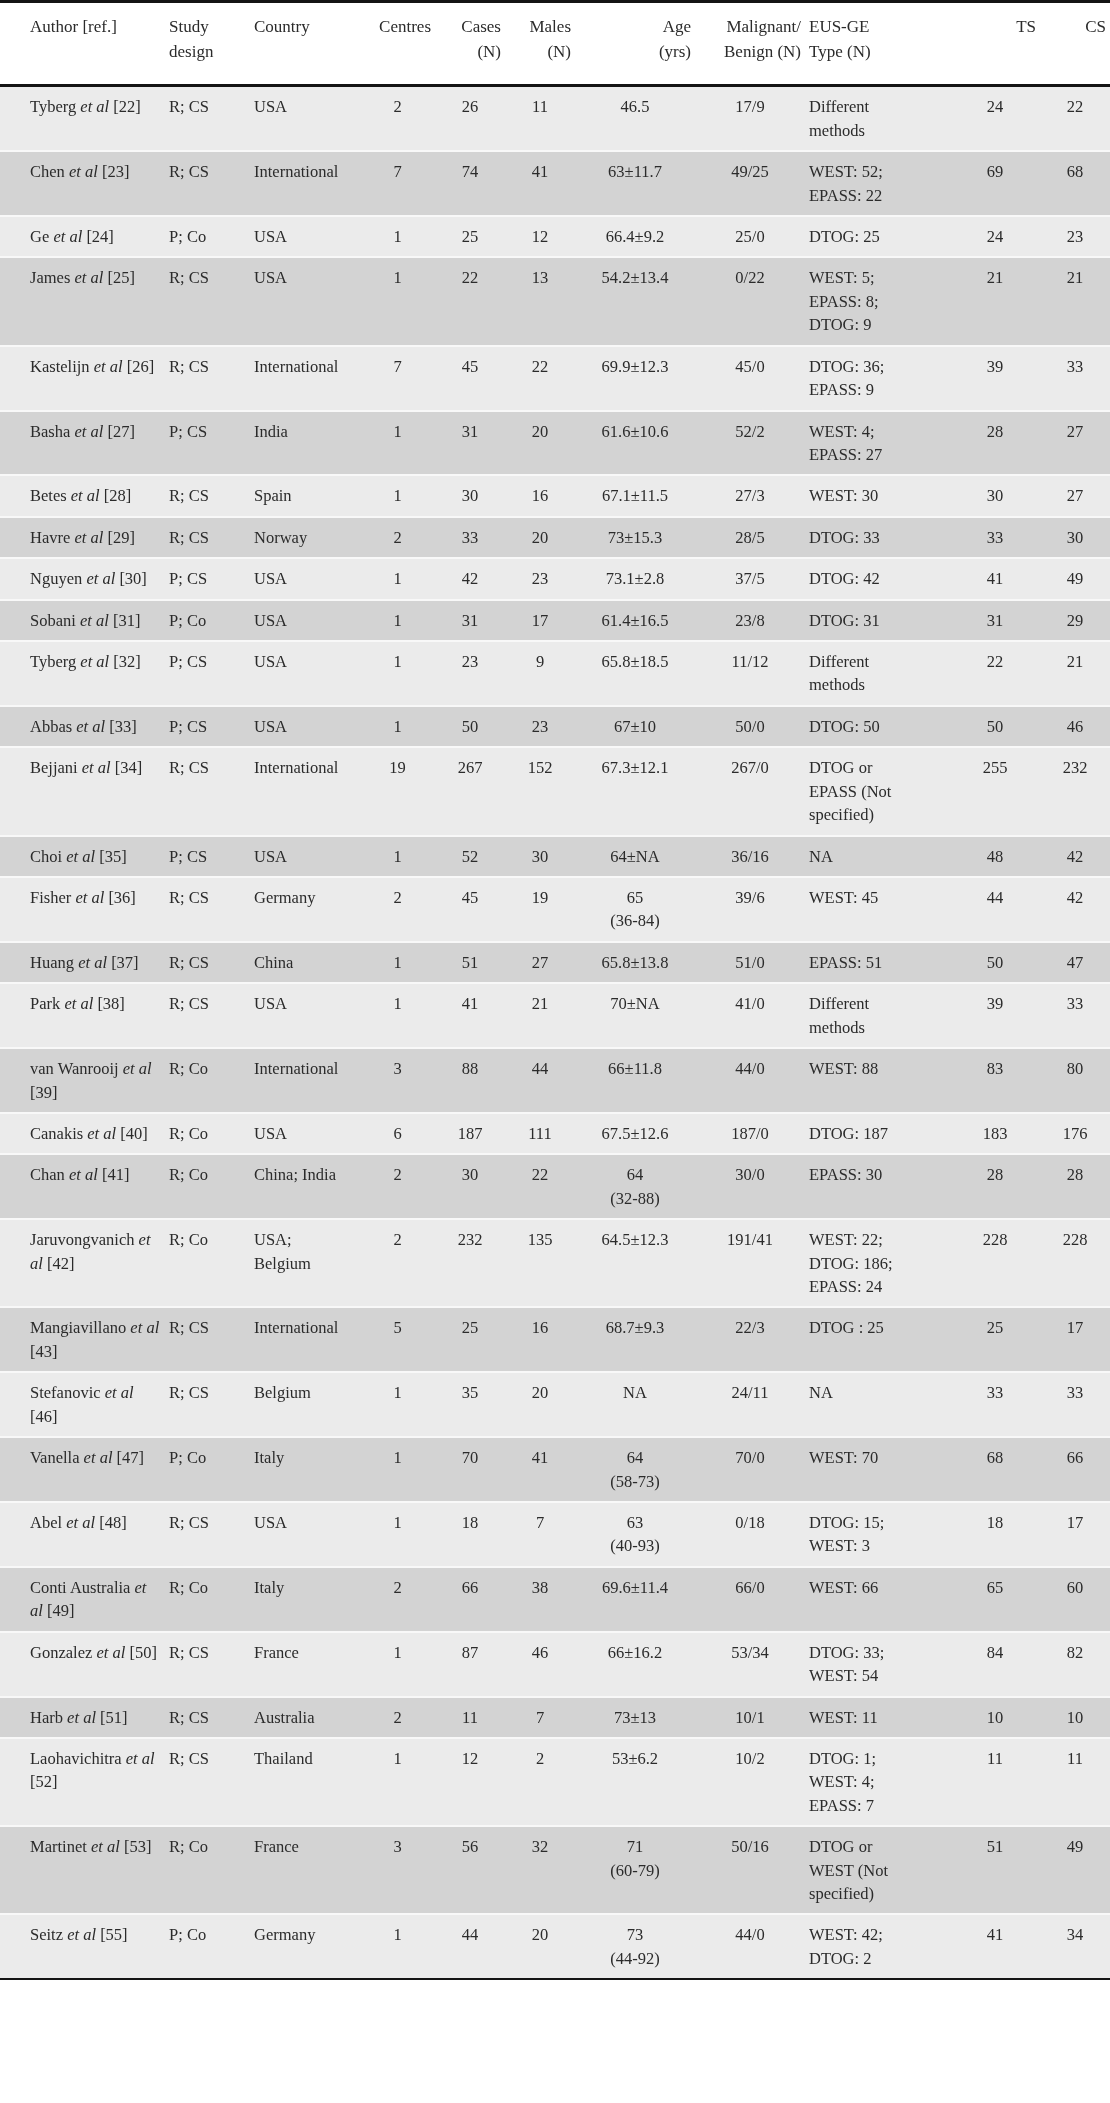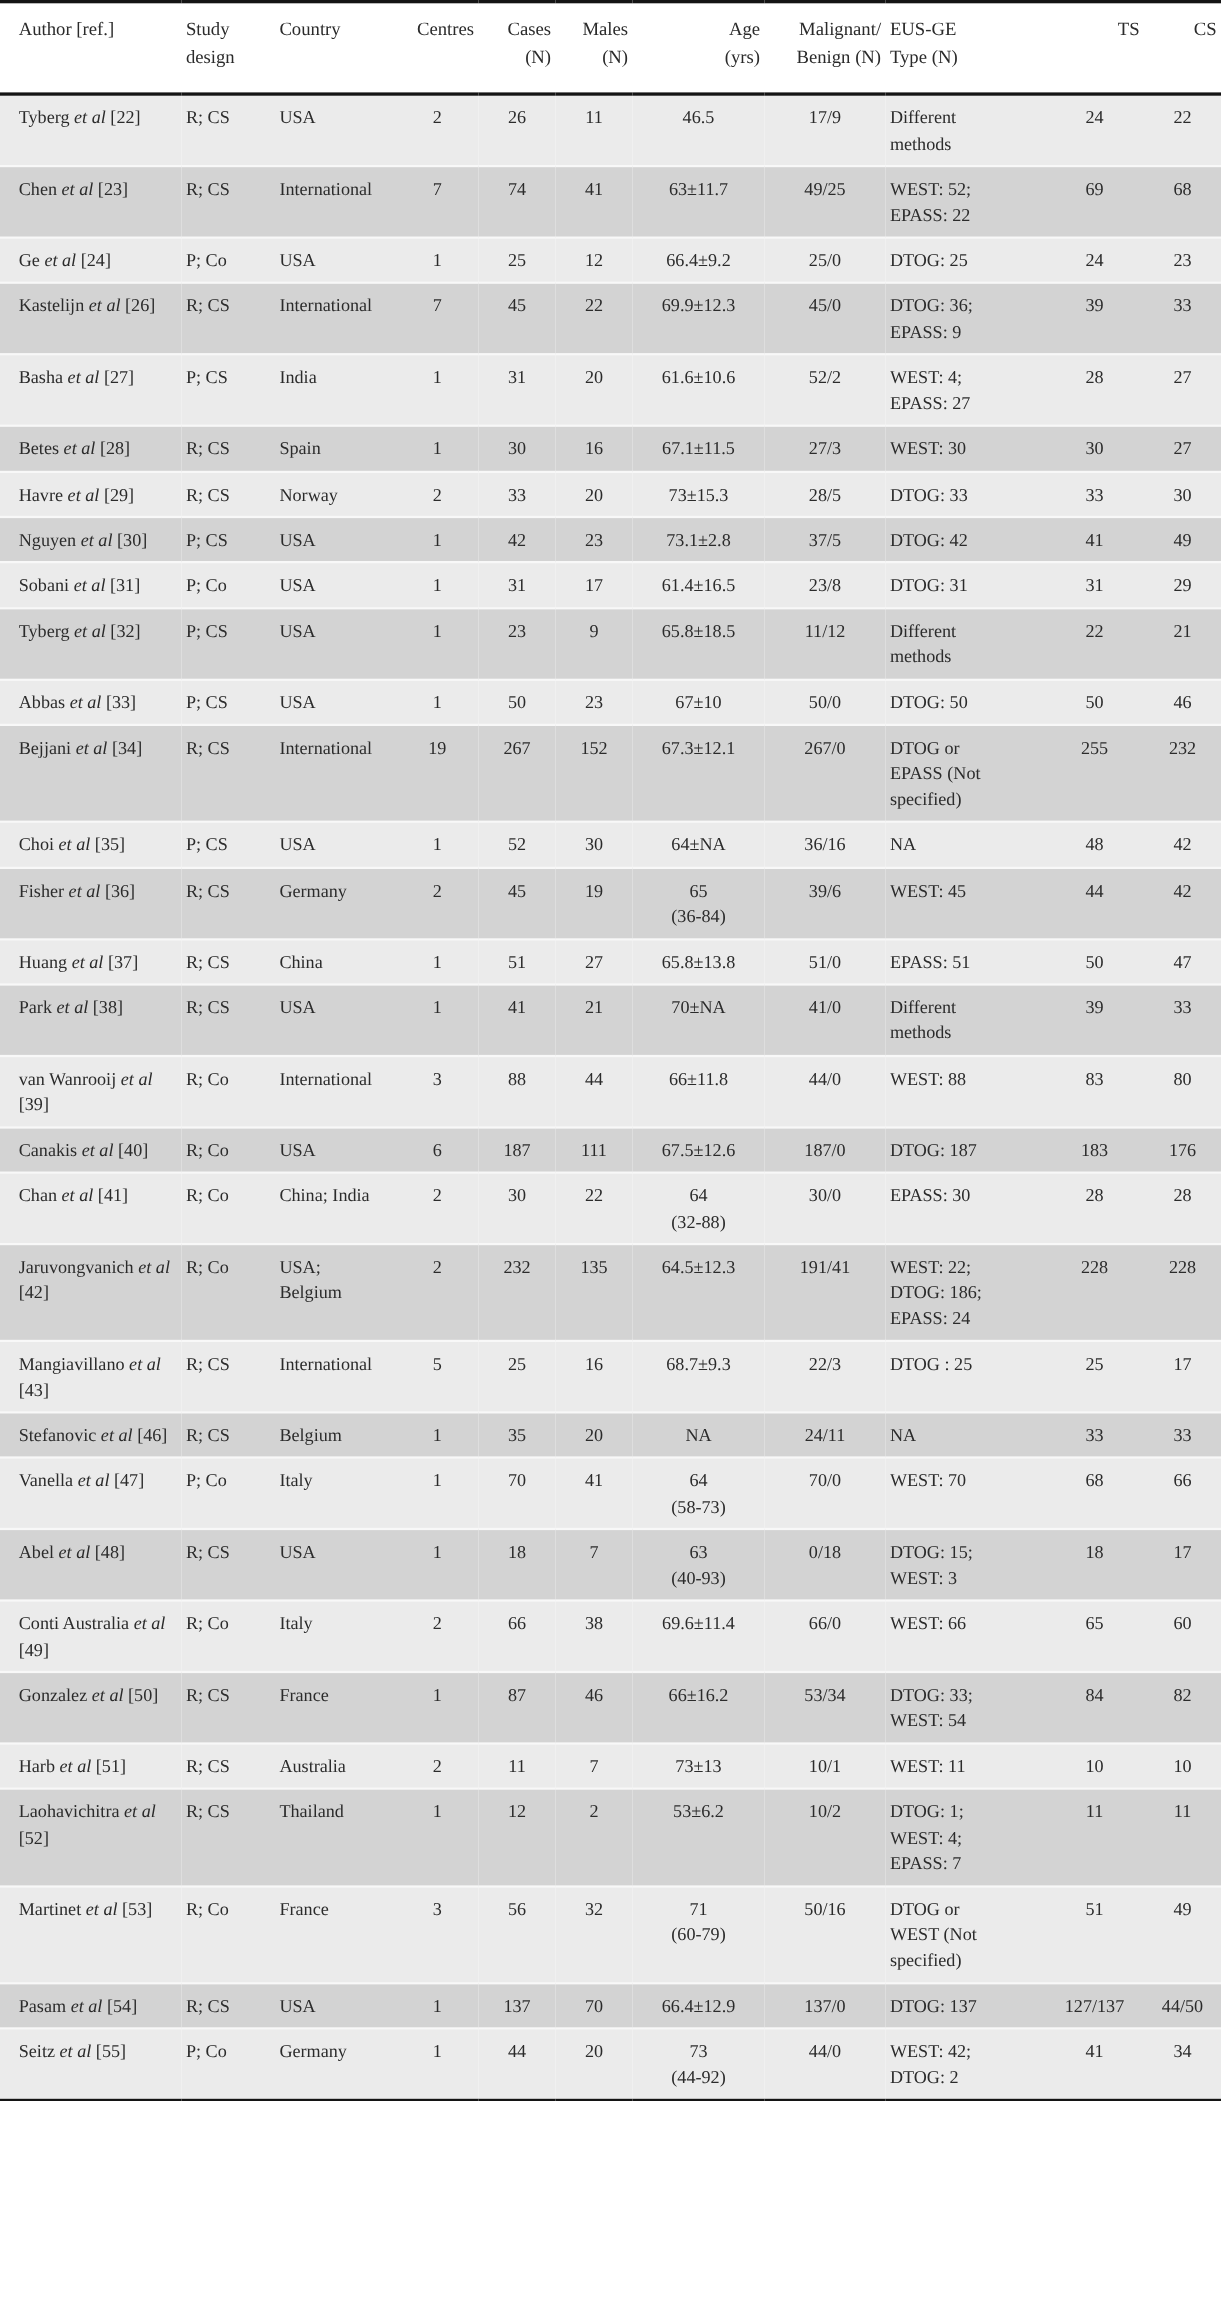--- a/index.html
+++ b/index.html
@@ -46,21 +46,21 @@
   tbody tr:nth-child(even) { background: var(--row-dark); }
   tbody tr:not(:first-child) td { border-top: 2px solid var(--gap); }
   table.studies { border-bottom: 2px solid var(--rule); }
 
   
   th.col-author, td.col-author,
   th.col-study,  td.col-study,
   th.col-country,td.col-country,
   th.col-type,   td.col-type { text-align: left; }
 
-  th.col-author, td.col-author { padding-left: 17px; }
+  th.col-author, td.col-author { padding-left: 30px; }
   td.col-author i { font-style: italic; }
 </style>
 </head>
 <body>
 
 <div class="page">
   <table class="studies">
     <colgroup>
       <col style="width:165px">
       <col style="width:85px">
@@ -131,20 +131,35 @@
           <td class="col-centres">1</td>
           <td class="col-cases">25</td>
           <td class="col-males">12</td>
           <td class="col-age">66.4±9.2</td>
           <td class="col-mb">25/0</td>
           <td class="col-type">DTOG: 25</td>
           <td class="col-ts">24</td>
           <td class="col-cs">23</td>
         </tr>
         <tr>
+          <td class="col-author"><span>James </span><i>et al</i><span> [25]</span></td>
+          <td class="col-study">R; CS</td>
+          <td class="col-country">USA</td>
+          <td class="col-centres">1</td>
+          <td class="col-cases">22</td>
+          <td class="col-males">13</td>
+          <td class="col-age">54.2±13.4</td>
+          <td class="col-mb">0/22</td>
+          <td class="col-type">WEST: 5;
+EPASS: 8;
+DTOG: 9</td>
+          <td class="col-ts">21</td>
+          <td class="col-cs">21</td>
+        </tr>
+        <tr>
           <td class="col-author"><span>Kastelijn </span><i>et al</i><span> [26]</span></td>
           <td class="col-study">R; CS</td>
           <td class="col-country">International</td>
           <td class="col-centres">7</td>
           <td class="col-cases">45</td>
           <td class="col-males">22</td>
           <td class="col-age">69.9±12.3</td>
           <td class="col-mb">45/0</td>
           <td class="col-type">DTOG: 36;
 EPASS: 9</td>
@@ -489,33 +504,20 @@
           <td class="col-age">71
 (60-79)</td>
           <td class="col-mb">50/16</td>
           <td class="col-type">DTOG or
 WEST (Not
 specified)</td>
           <td class="col-ts">51</td>
           <td class="col-cs">49</td>
         </tr>
         <tr>
-          <td class="col-author"><span>Pasam </span><i>et al</i><span> [54]</span></td>
-          <td class="col-study">R; CS</td>
-          <td class="col-country">USA</td>
-          <td class="col-centres">1</td>
-          <td class="col-cases">137</td>
-          <td class="col-males">70</td>
-          <td class="col-age">66.4±12.9</td>
-          <td class="col-mb">137/0</td>
-          <td class="col-type">DTOG: 137</td>
-          <td class="col-ts">127/137</td>
-          <td class="col-cs">44/50</td>
-        </tr>
-        <tr>
           <td class="col-author"><span>Seitz </span><i>et al</i><span> [55]</span></td>
           <td class="col-study">P; Co</td>
           <td class="col-country">Germany</td>
           <td class="col-centres">1</td>
           <td class="col-cases">44</td>
           <td class="col-males">20</td>
           <td class="col-age">73
 (44-92)</td>
           <td class="col-mb">44/0</td>
           <td class="col-type">WEST: 42;

